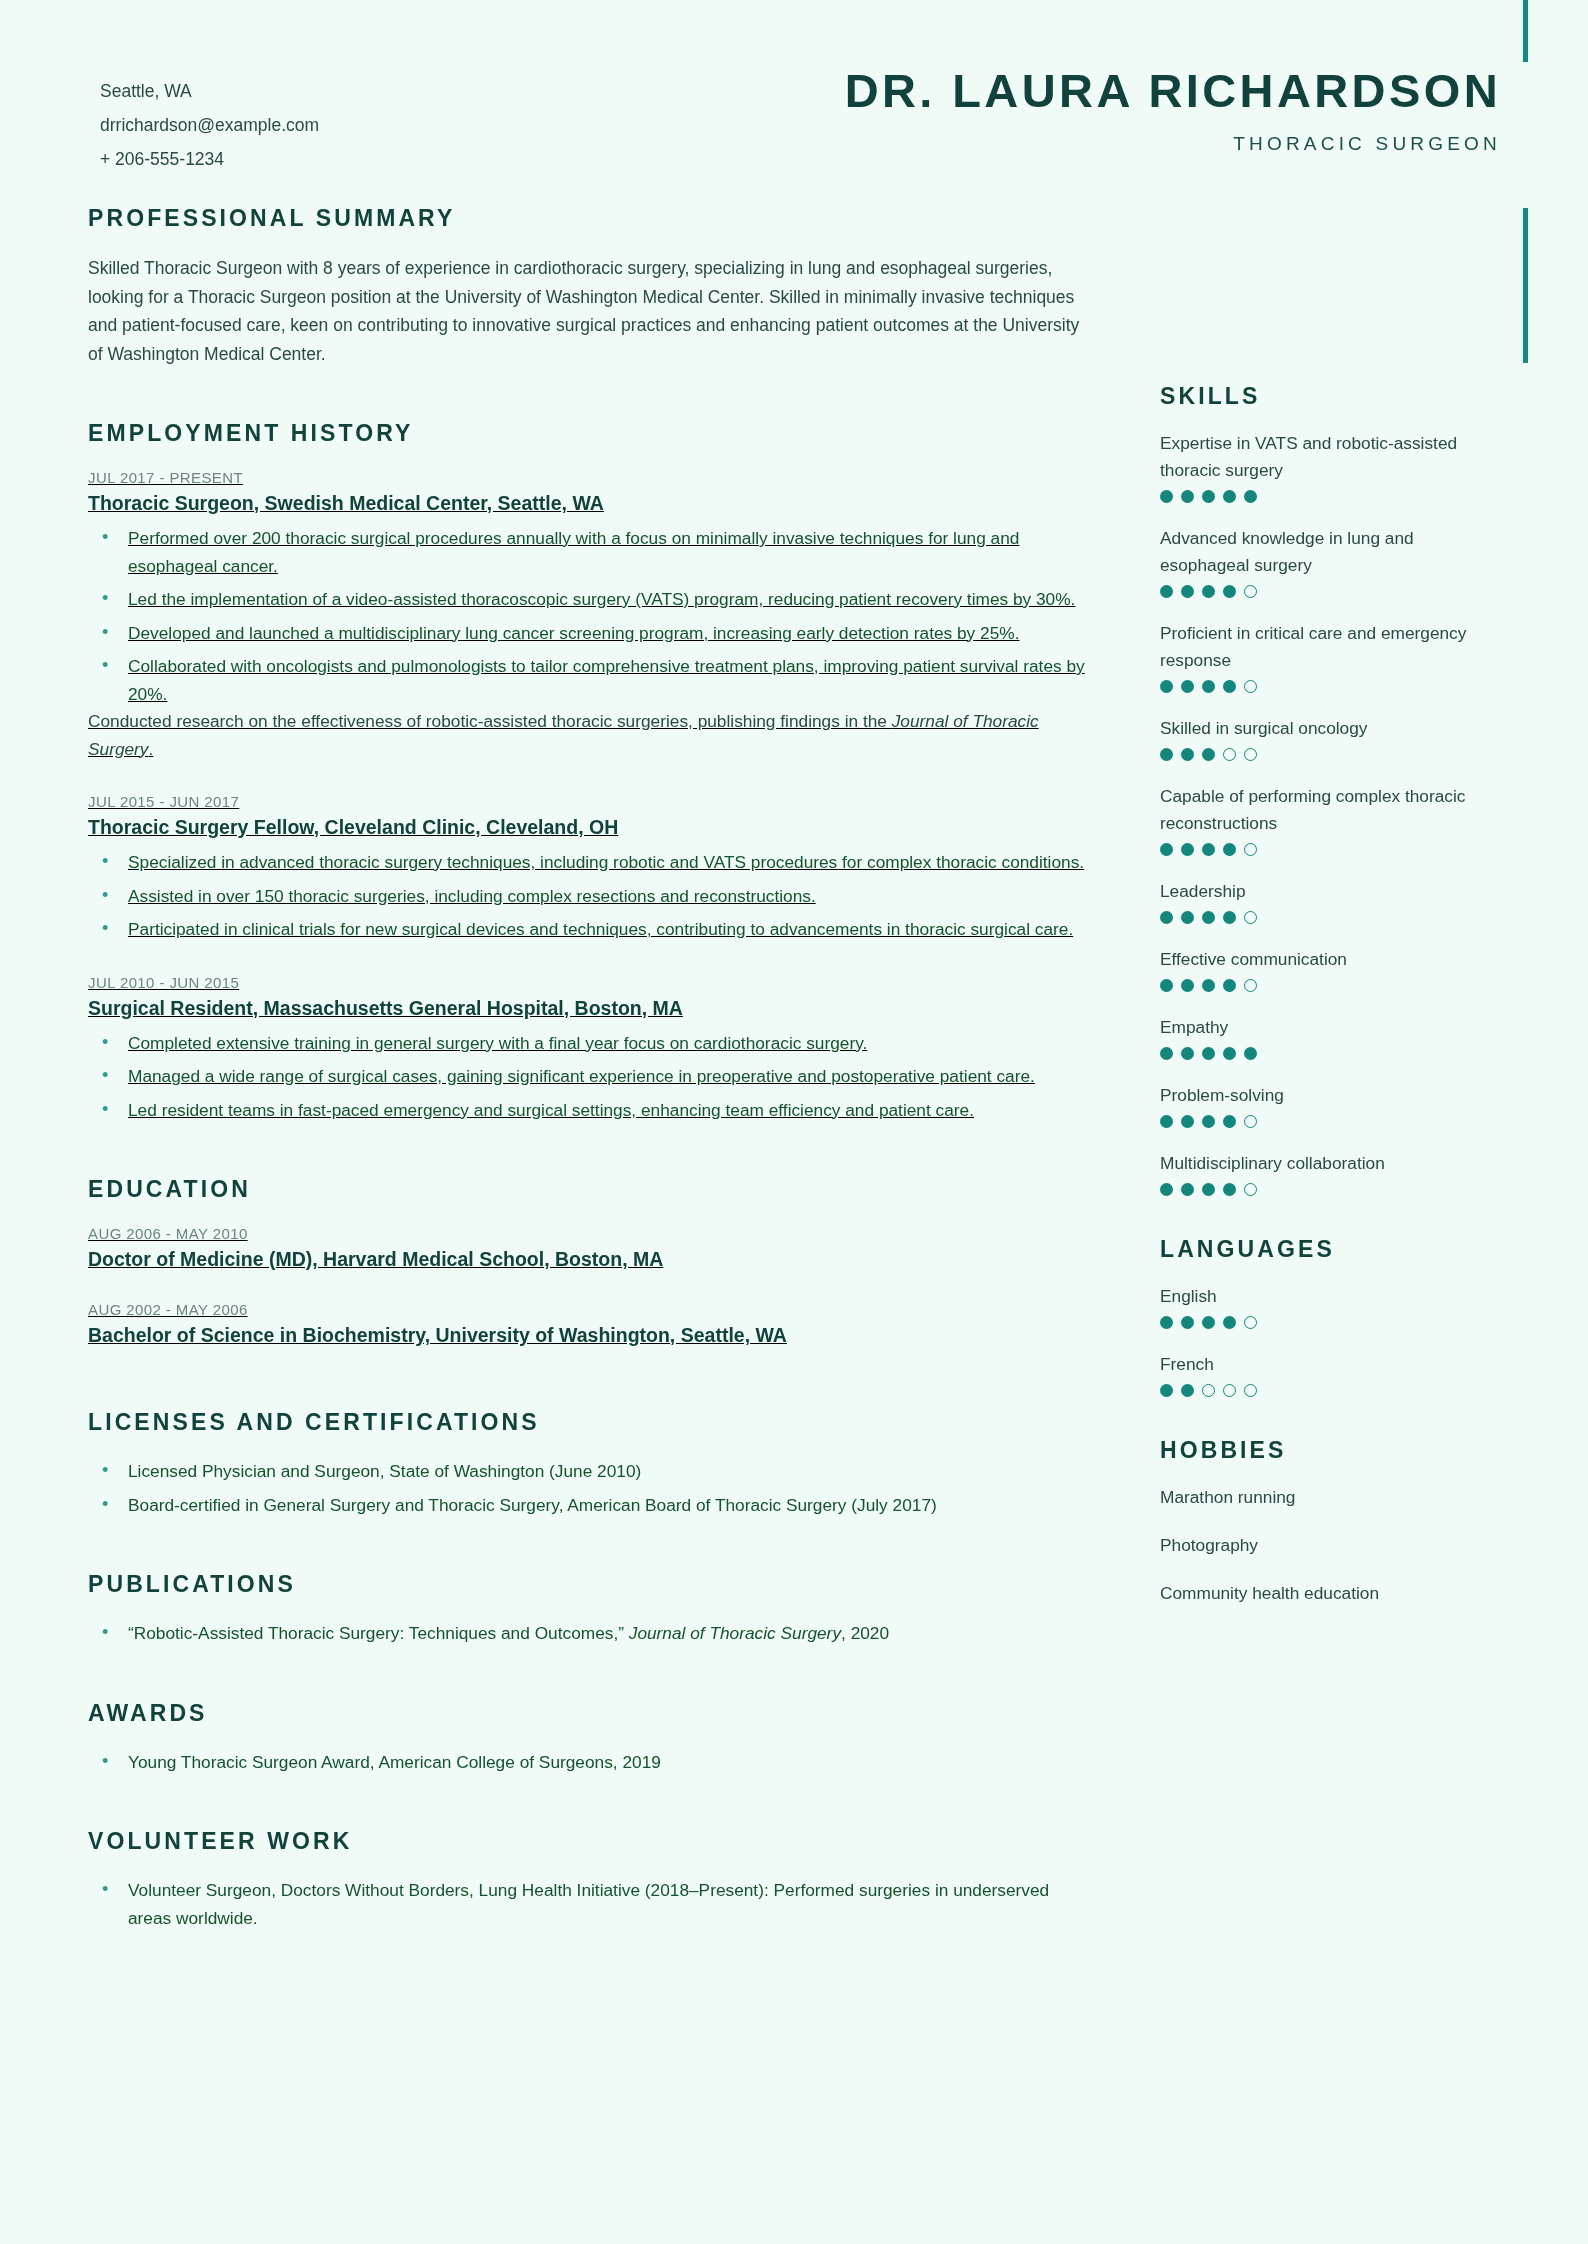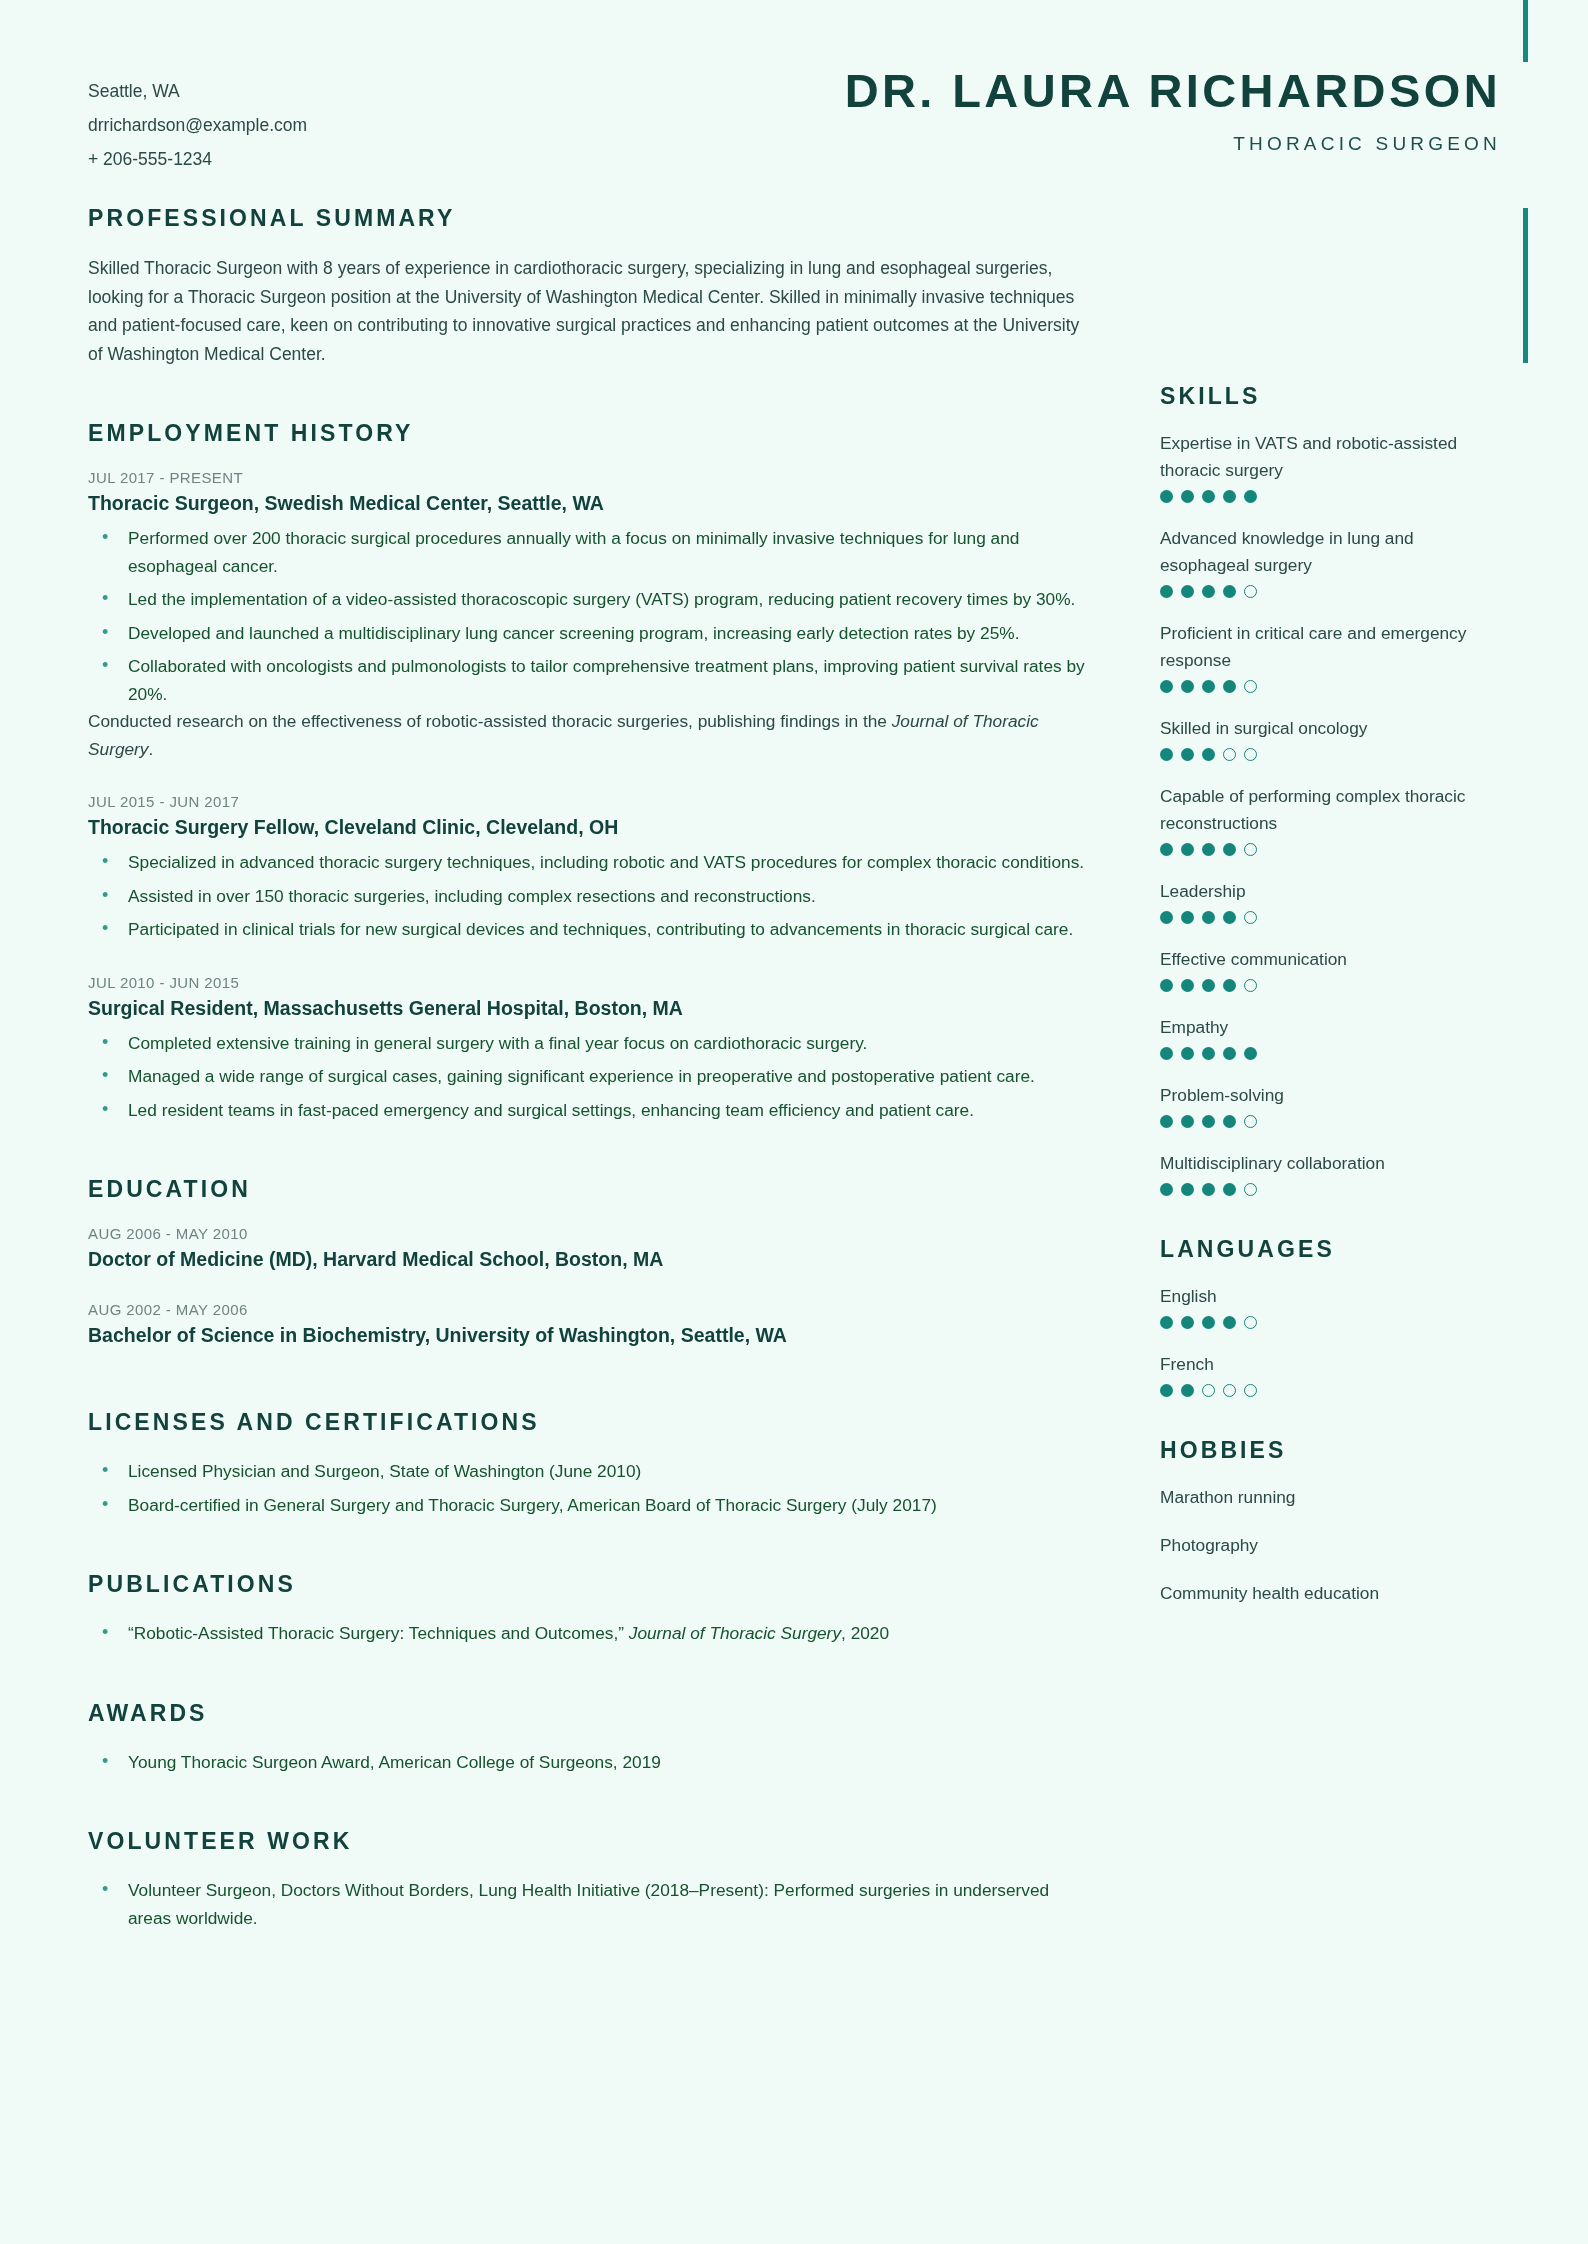--- a/index.html
+++ b/index.html
@@ -22,21 +22,21 @@
     position: absolute;
     width: 5px;
     background: #16897f;
   }
   .accent-top   { right: 60px; top: 0px;   height: 62px; }
   .accent-mid   { right: 60px; top: 208px; height: 155px; }
 
   
   .header {
     position: absolute;
-    top: 62px; left: 0; right: 0;
+    top: 62px; left: 12px; right: 0;
     height: 130px;
   }
   .contact {
     position: absolute;
     left: 88px; top: 12px;
     font-size: 17.5px;
     line-height: 34px;
     color: #2b4a46;
   }
   .contact div { white-space: nowrap; }
@@ -98,21 +98,21 @@
     letter-spacing: 0.4px;
     color: #6d8582;
     margin-bottom: 6px;
   }
   .job-title {
     font-size: 19.5px;
     font-weight: bold;
     color: #11423c;
     margin-bottom: 10px;
   }
-  .entry { margin-bottom: 30px; }
+  .entry { margin-bottom: 30px; text-decoration: underline; }
   .entry:last-child { margin-bottom: 0; }
 
   ul.bullets { list-style: none; }
   ul.bullets li {
     position: relative;
     padding-left: 40px;
     font-size: 17.3px;
     line-height: 27.5px;
     color: #14532d;
     margin-bottom: 6px;

